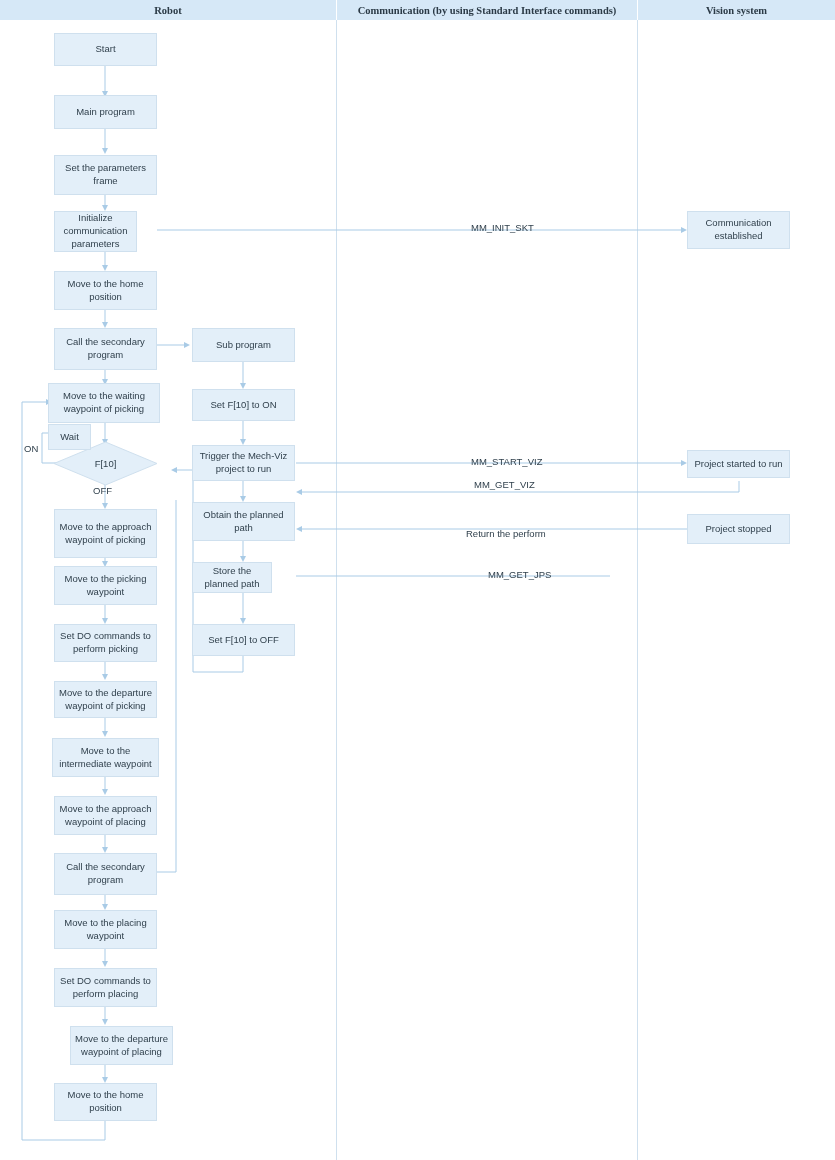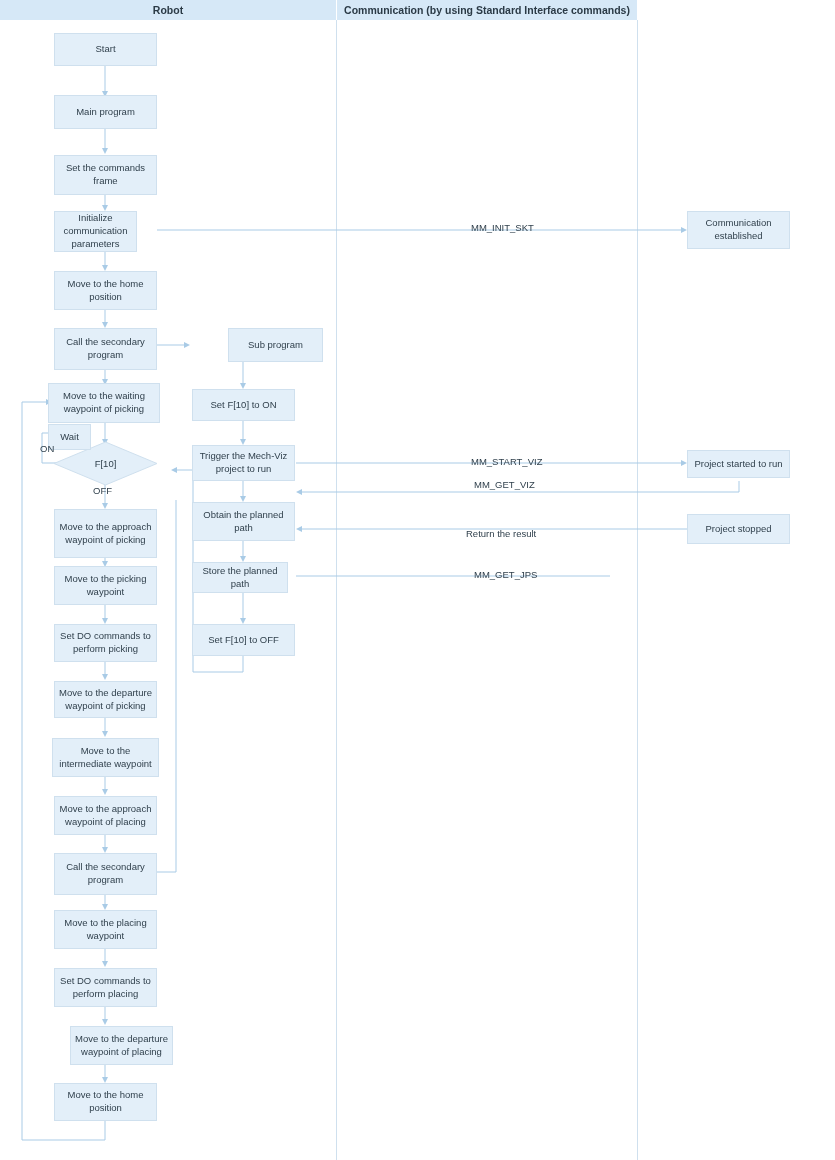--- a/index.html
+++ b/index.html
@@ -24,20 +24,21 @@
     height: 20px;
     background: #d6e8f7;
     color: #2b3a46;
     font-size: 10.5px;
     font-weight: bold;
     display: flex;
     align-items: center;
     justify-content: center;
     text-align: center;
     box-sizing: border-box;
+    font-family: Liberation Serif, serif;
   }
   .lane-divider {
     position: absolute;
     top: 20px;
     width: 1px;
     height: 1140px;
     background: #cfe0ee;
   }
   .node {
     position: absolute;
@@ -94,20 +95,21 @@
     stroke: none;
   }
 </style>
 </head>
 <body>
 
 <div id="canvas">
 
   <div class="lane-header" style="left:0px; width:336px;">Robot</div>
   <div class="lane-header" style="left:337px; width:300px;">Communication (by using Standard Interface commands)</div>
+  <div class="lane-header" style="left:638px; width:197px;">Vision system</div>
 
   <div class="lane-divider" style="left:336px;"></div>
   <div class="lane-divider" style="left:637px;"></div>
 
   <svg class="links">
 
     <line x1="105" y1="66" x2="105" y2="93"></line>
       <polygon class="head" points="105,97 102,91 108,91"></polygon>
     <line x1="105" y1="129" x2="105" y2="150"></line>
       <polygon class="head" points="105,154 102,148 108,148"></polygon>
@@ -181,59 +183,59 @@
     <polygon class="head" points="296,492 302,489 302,495"></polygon>
 
     <path d="M687,529 L300,529"></path>
     <polygon class="head" points="296,529 302,526 302,532"></polygon>
 
     <path d="M296,576 L610,576"></path>
   </svg>
 
   <div class="node" style="left:54px; top:33px; width:103px; height:33px;">Start</div>
   <div class="node" style="left:54px; top:95px; width:103px; height:34px;">Main program</div>
-  <div class="node" style="left:54px; top:155px; width:103px; height:40px;">Set the commands frame</div>
+  <div class="node" style="left:54px; top:155px; width:103px; height:40px;">Set the parameters frame</div>
   <div class="node" style="left:54px; top:211px; width:83px; height:41px;">Initialize communication parameters</div>
   <div class="node" style="left:54px; top:271px; width:103px; height:39px;">Move to the home position</div>
   <div class="node" style="left:54px; top:328px; width:103px; height:42px;">Call the secondary program</div>
   <div class="node" style="left:48px; top:383px; width:112px; height:40px;text-align:center;">Move to the waiting waypoint of picking</div>
 
   <div class="decision" style="left:54px; top:442px; width:103px; height:43px;">
     <svg width="103" height="43" style="position:absolute;left:0;top:0;overflow:visible;">
       <polygon points="51.5,0 103,21.5 51.5,43 0,21.5" fill="#e3eff9" stroke="#cfe0ee" stroke-width="1"></polygon>
     </svg>
     <div class="dlabel">F[10]</div>
   </div>
 
   <div class="node" style="left:48px; top:424px; width:43px; height:18px;">Wait</div>
-  <div class="edge-label" style="left:40px; top:443px;">ON</div>
+  <div class="edge-label" style="left:24px; top:443px;">ON</div>
   <div class="edge-label" style="left:93px; top:485px;">OFF</div>
 
   <div class="node" style="left:54px; top:509px; width:103px; height:49px;">Move to the approach waypoint of picking</div>
   <div class="node" style="left:54px; top:566px; width:103px; height:39px;">Move to the picking waypoint</div>
   <div class="node" style="left:54px; top:624px; width:103px; height:38px;">Set DO commands to perform picking</div>
   <div class="node" style="left:54px; top:681px; width:103px; height:37px;">Move to the departure waypoint of picking</div>
   <div class="node" style="left:52px; top:738px; width:107px; height:39px;">Move to the intermediate waypoint</div>
   <div class="node" style="left:54px; top:796px; width:103px; height:39px;">Move to the approach waypoint of placing</div>
   <div class="node" style="left:54px; top:853px; width:103px; height:42px;">Call the secondary program</div>
   <div class="node" style="left:54px; top:910px; width:103px; height:39px;">Move to the placing waypoint</div>
   <div class="node" style="left:54px; top:968px; width:103px; height:39px;">Set DO commands to perform placing</div>
   <div class="node" style="left:70px; top:1026px; width:103px; height:39px;">Move to the departure waypoint of placing</div>
   <div class="node" style="left:54px; top:1083px; width:103px; height:38px;">Move to the home position</div>
 
-  <div class="node" style="left:192px; top:328px; width:95px; height:34px;margin-left:36px;">Sub program</div>
+  <div class="node" style="left:192px; top:328px; width:103px; height:34px;">Sub program</div>
   <div class="node" style="left:192px; top:389px; width:103px; height:32px;">Set F[10] to ON</div>
   <div class="node" style="left:192px; top:445px; width:103px; height:36px;">Trigger the Mech-Viz project to run</div>
   <div class="node" style="left:192px; top:502px; width:103px; height:39px;">Obtain the planned path</div>
-  <div class="node" style="left:192px; top:562px; width:96px; height:31px;text-align:center;">Store the planned path</div>
+  <div class="node" style="left:192px; top:562px; width:80px; height:31px;text-align:center;">Store the planned path</div>
   <div class="node" style="left:192px; top:624px; width:103px; height:32px;">Set F[10] to OFF</div>
 
   <div class="node" style="left:687px; top:211px; width:103px; height:38px;">Communication established</div>
   <div class="node" style="left:687px; top:450px; width:103px; height:28px;">Project started to run</div>
   <div class="node" style="left:687px; top:514px; width:103px; height:30px;">Project stopped</div>
 
   <div class="edge-label" style="left:471px; top:222px;">MM_INIT_SKT</div>
   <div class="edge-label" style="left:471px; top:456px;">MM_START_VIZ</div>
   <div class="edge-label" style="left:474px; top:479px;">MM_GET_VIZ</div>
-  <div class="edge-label" style="left:466px; top:528px;">Return the result</div>
-  <div class="edge-label" style="left:474px; top:569px;">MM_GET_JPS</div>
+  <div class="edge-label" style="left:466px; top:528px;">Return the perform</div>
+  <div class="edge-label" style="left:488px; top:569px;">MM_GET_JPS</div>
 
 </div>
 
 </body></html>

